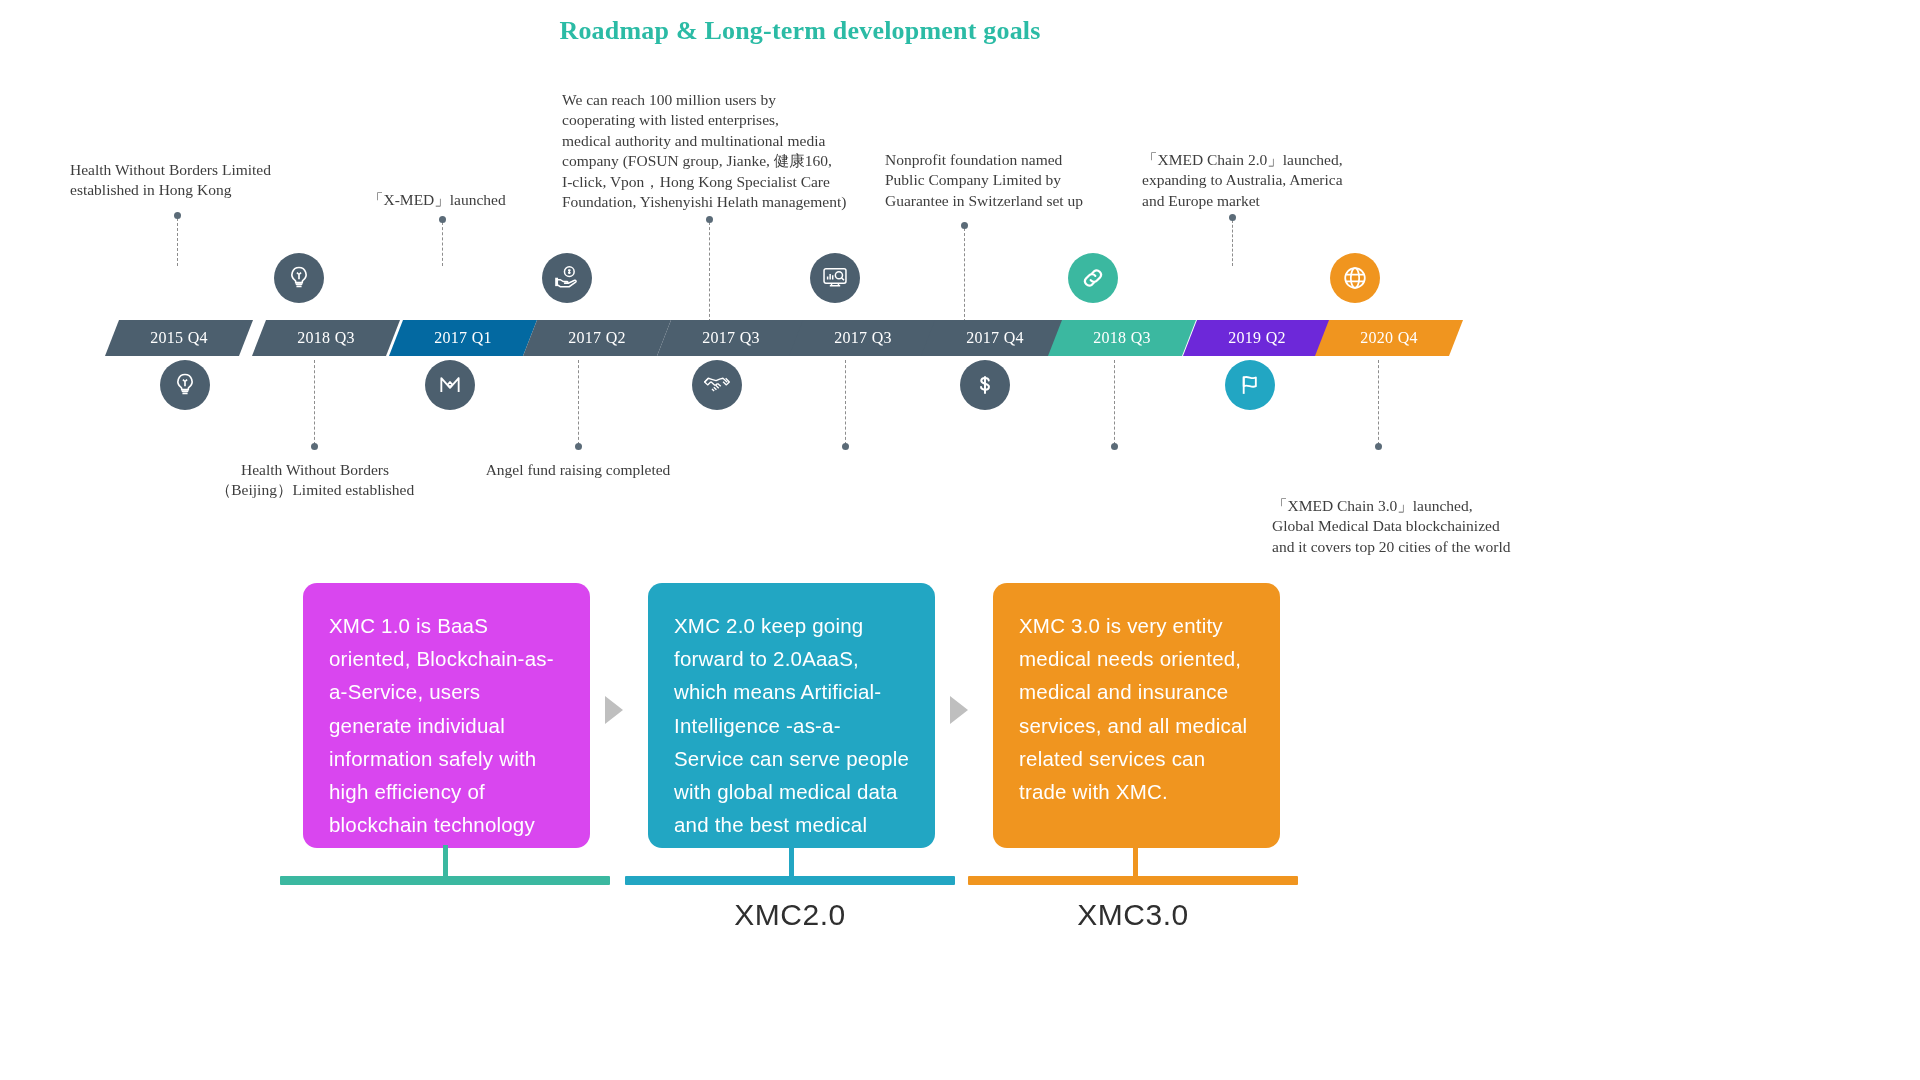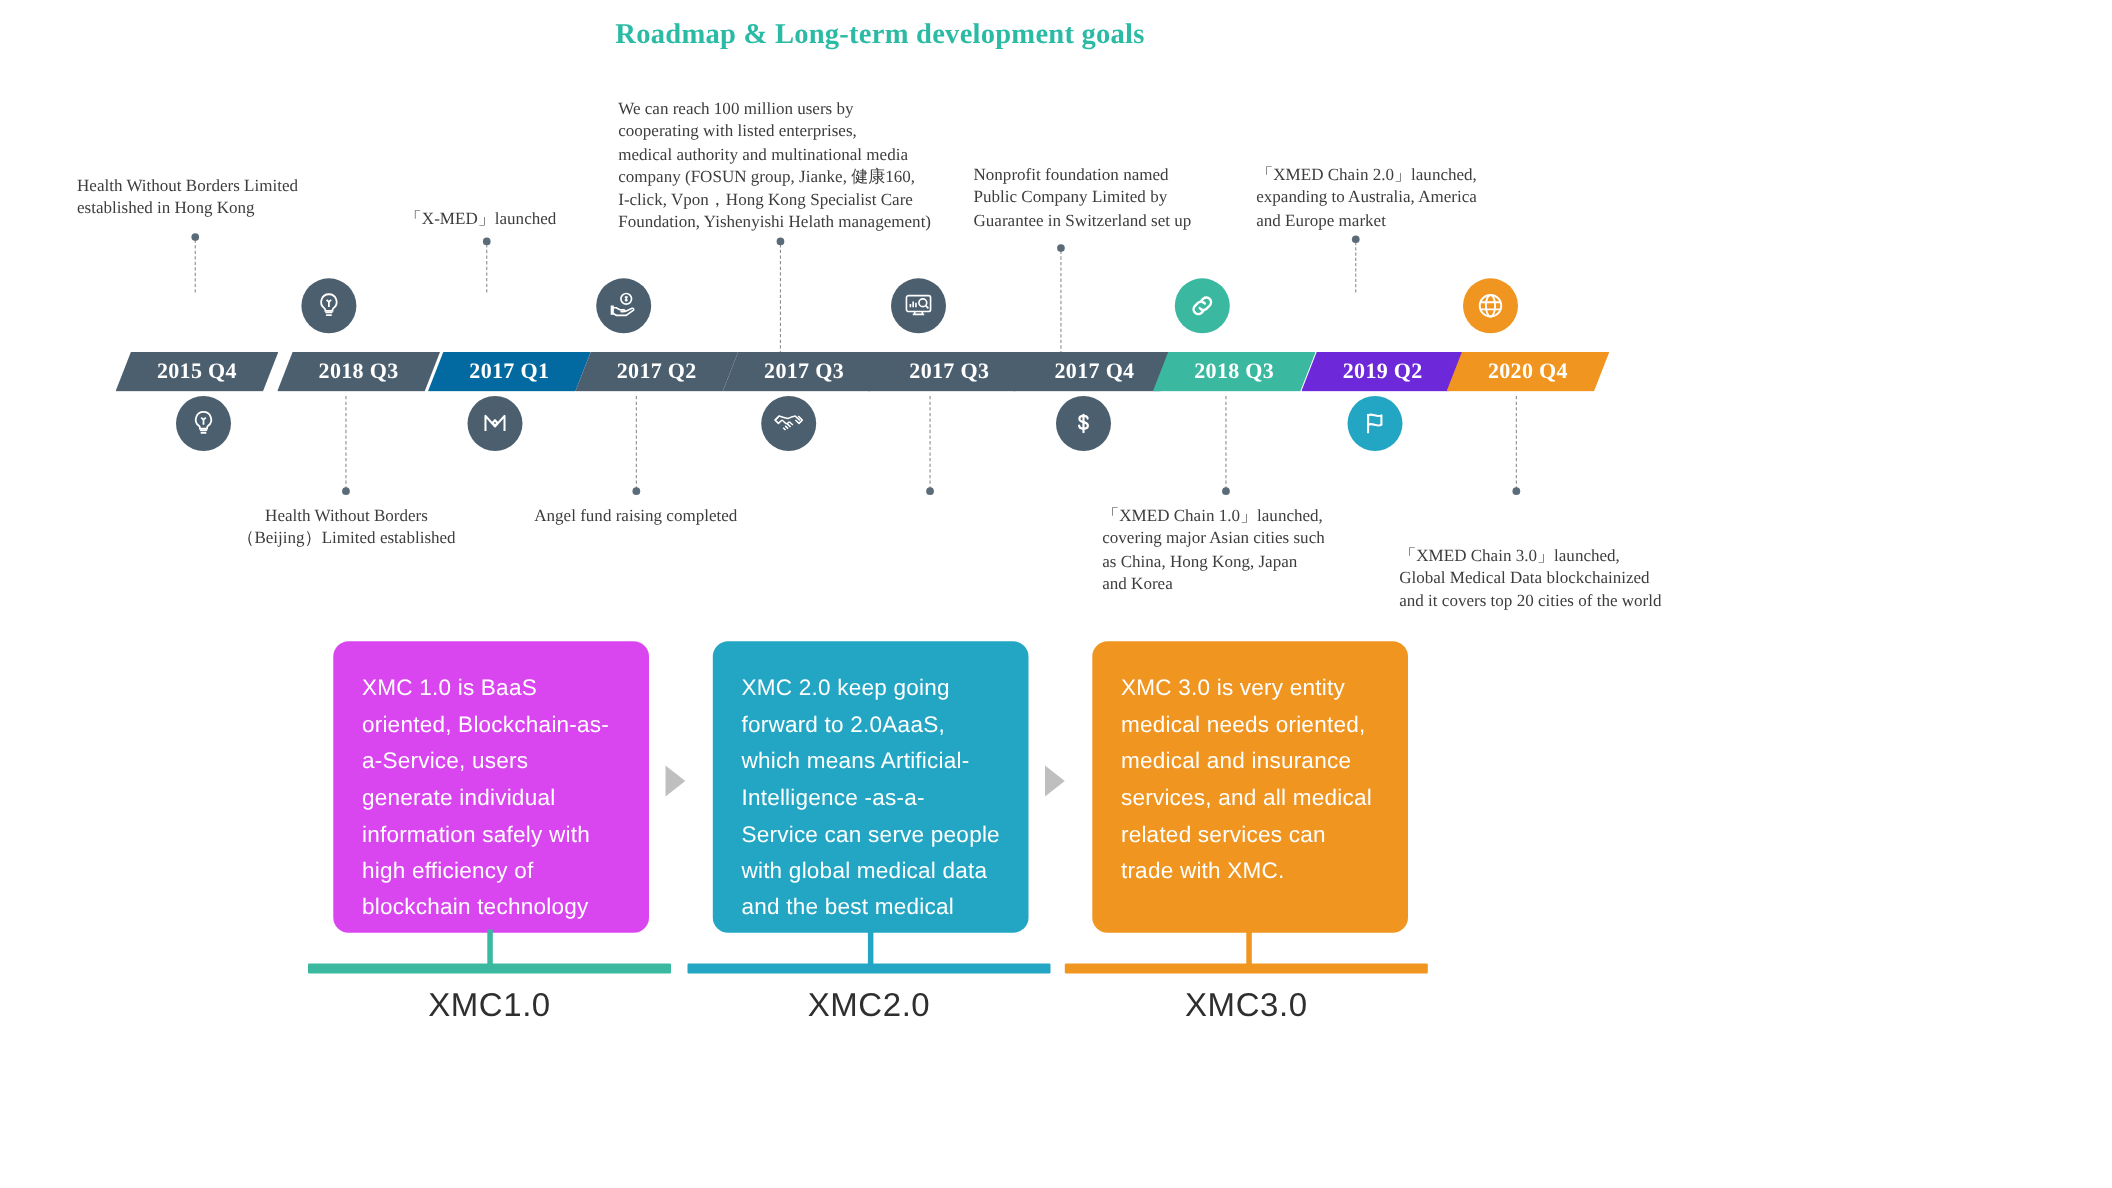--- a/index.html
+++ b/index.html
@@ -27,21 +27,21 @@
   .dot{
     position:absolute; width:7px; height:7px; border-radius:50%;
     background:#5b6b78;
   }
 
   
   .chev{
     position:absolute; height:36px; display:flex; align-items:center;
     justify-content:center;
     color:#ffffff; font-family:"Liberation Serif", serif;
-    font-weight:bold; font-size:20px; letter-spacing:.3px;
+    font-weight:normal; font-size:16px; letter-spacing:.3px;
     clip-path:polygon(14px 0, 100% 0, calc(100% - 14px) 100%, 0 100%);
   }
   .chev span{ transform:translateX(0px); }
 
   
   .badge{
     position:absolute; width:50px; height:50px; border-radius:50%;
     display:flex; align-items:center; justify-content:center;
   }
   .badge svg{ display:block; }
@@ -232,35 +232,30 @@
 
   <div class="leader" style="left:1378px; top:360px; height:85px;"></div>
   <div class="dot" style="left:1375px; top:443px;"></div>
 
   <div class="note center" style="left:205px; top:460px; width:220px;">Health Without Borders
 （Beijing）Limited established</div>
 
   <div class="note center" style="left:468px; top:460px; width:220px;">Angel fund raising completed</div>
 
 
-  <div class="note" style="left:1002px; top:460px; width:230px;">「XMED Chain 1.0」launched,
-covering major Asian cities such
-as China, Hong Kong, Japan
-and Korea</div>
 
   <div class="note" style="left:1272px; top:460px; width:270px;margin-top:36px;">「XMED Chain 3.0」launched,
 Global Medical Data blockchainized
 and it covers top 20 cities of the world</div>
 
   <div class="card" style="left:303px; top:583px; width:287px; height:265px; background:#d946ef;">
     <span>XMC 1.0 is BaaS oriented, Blockchain-as-a-Service, users generate individual information safely with high efficiency of blockchain technology which helps manage medical records.</span>
   </div>
   <div class="card-stem" style="left:443px; top:845px; height:38px; background:#3bb8a0;"></div>
   <div class="card-rule" style="left:280px; top:876px; width:330px; background:#3bb8a0;"></div>
-  <div class="card-label" style="left:280px; top:898px; width:330px;">XMC1.0</div>
 
   <div class="arrow" style="left:605px; top:696px;"></div>
 
   <div class="card" style="left:648px; top:583px; width:287px; height:265px; background:#22a6c3;">
     <span>XMC 2.0 keep going forward to 2.0AaaS, which means Artificial-Intelligence -as-a-Service can serve people with global medical data and the best medical solution.</span>
   </div>
   <div class="card-stem" style="left:789px; top:845px; height:38px; background:#22a6c3;"></div>
   <div class="card-rule" style="left:625px; top:876px; width:330px; background:#22a6c3;"></div>
   <div class="card-label" style="left:625px; top:898px; width:330px;">XMC2.0</div>
 

